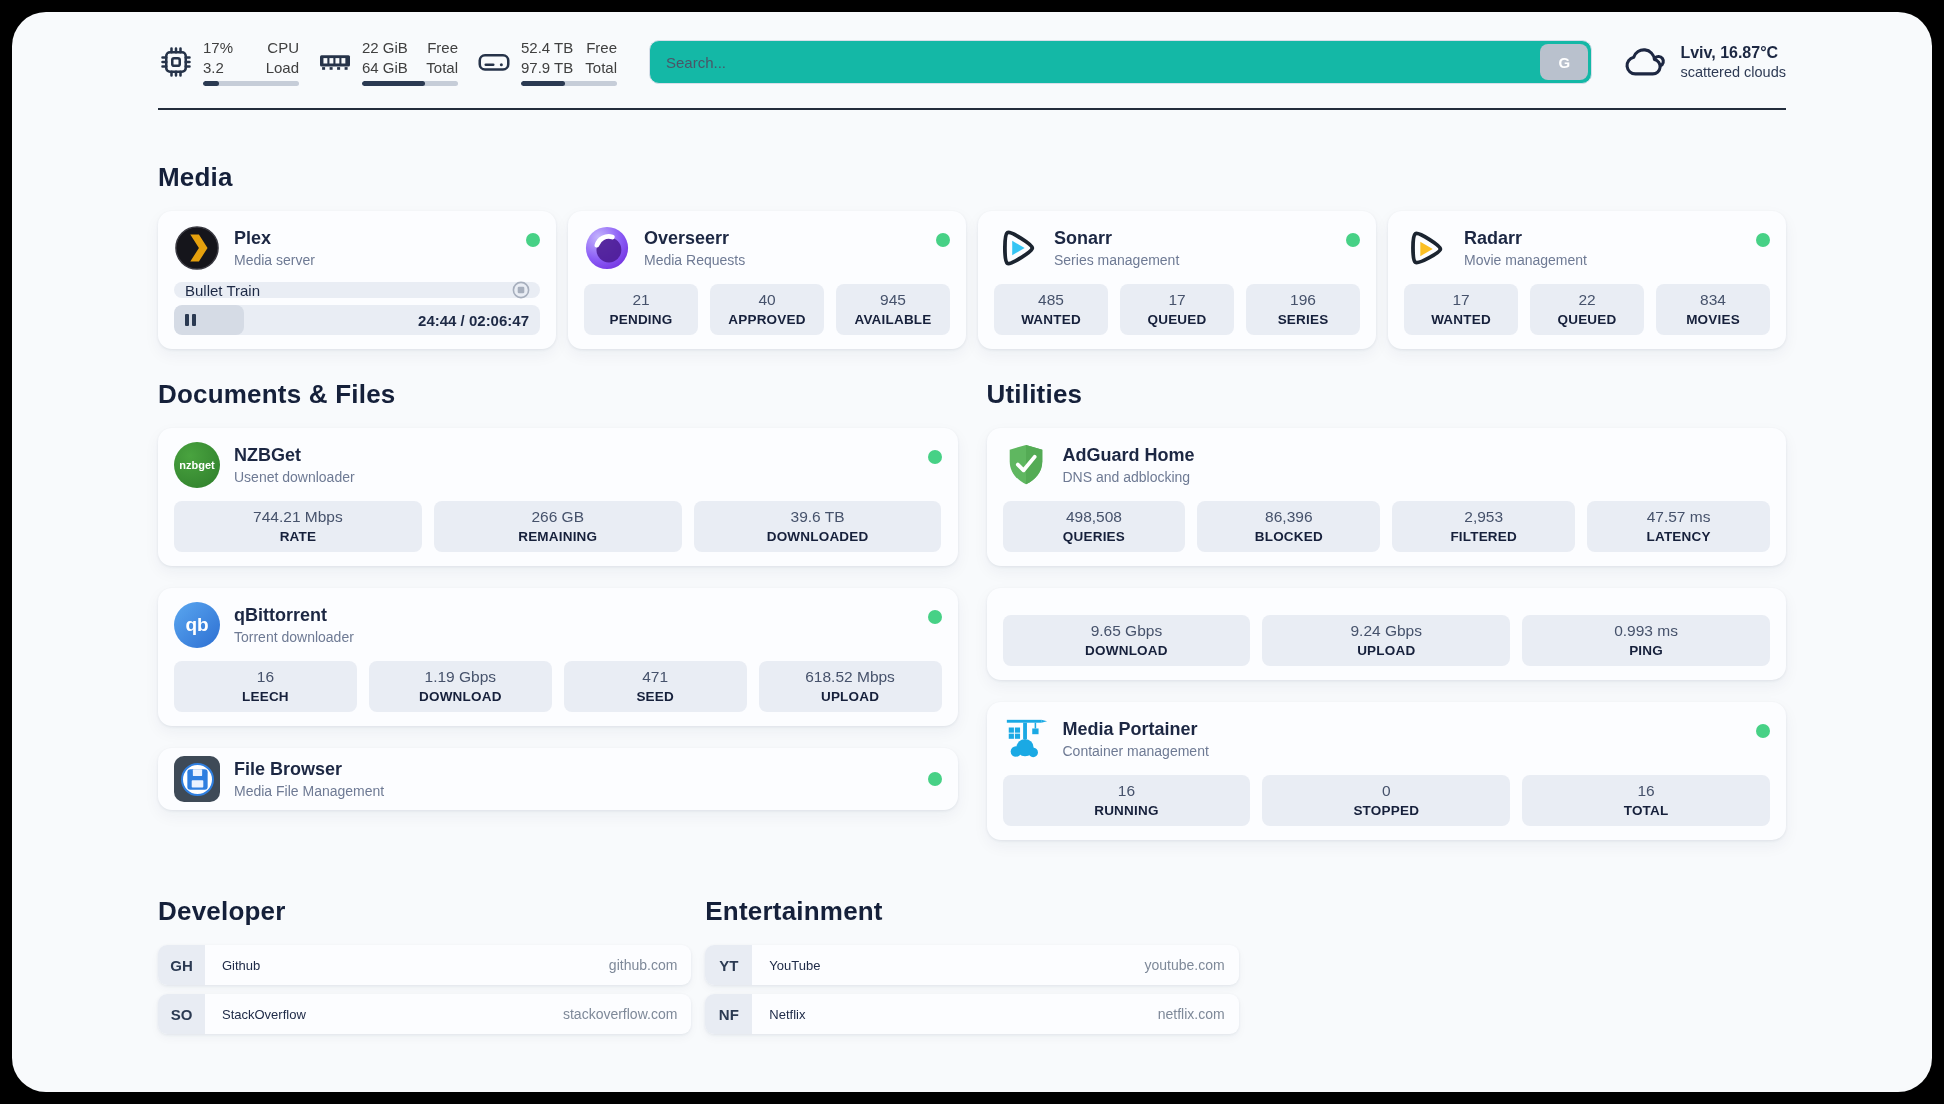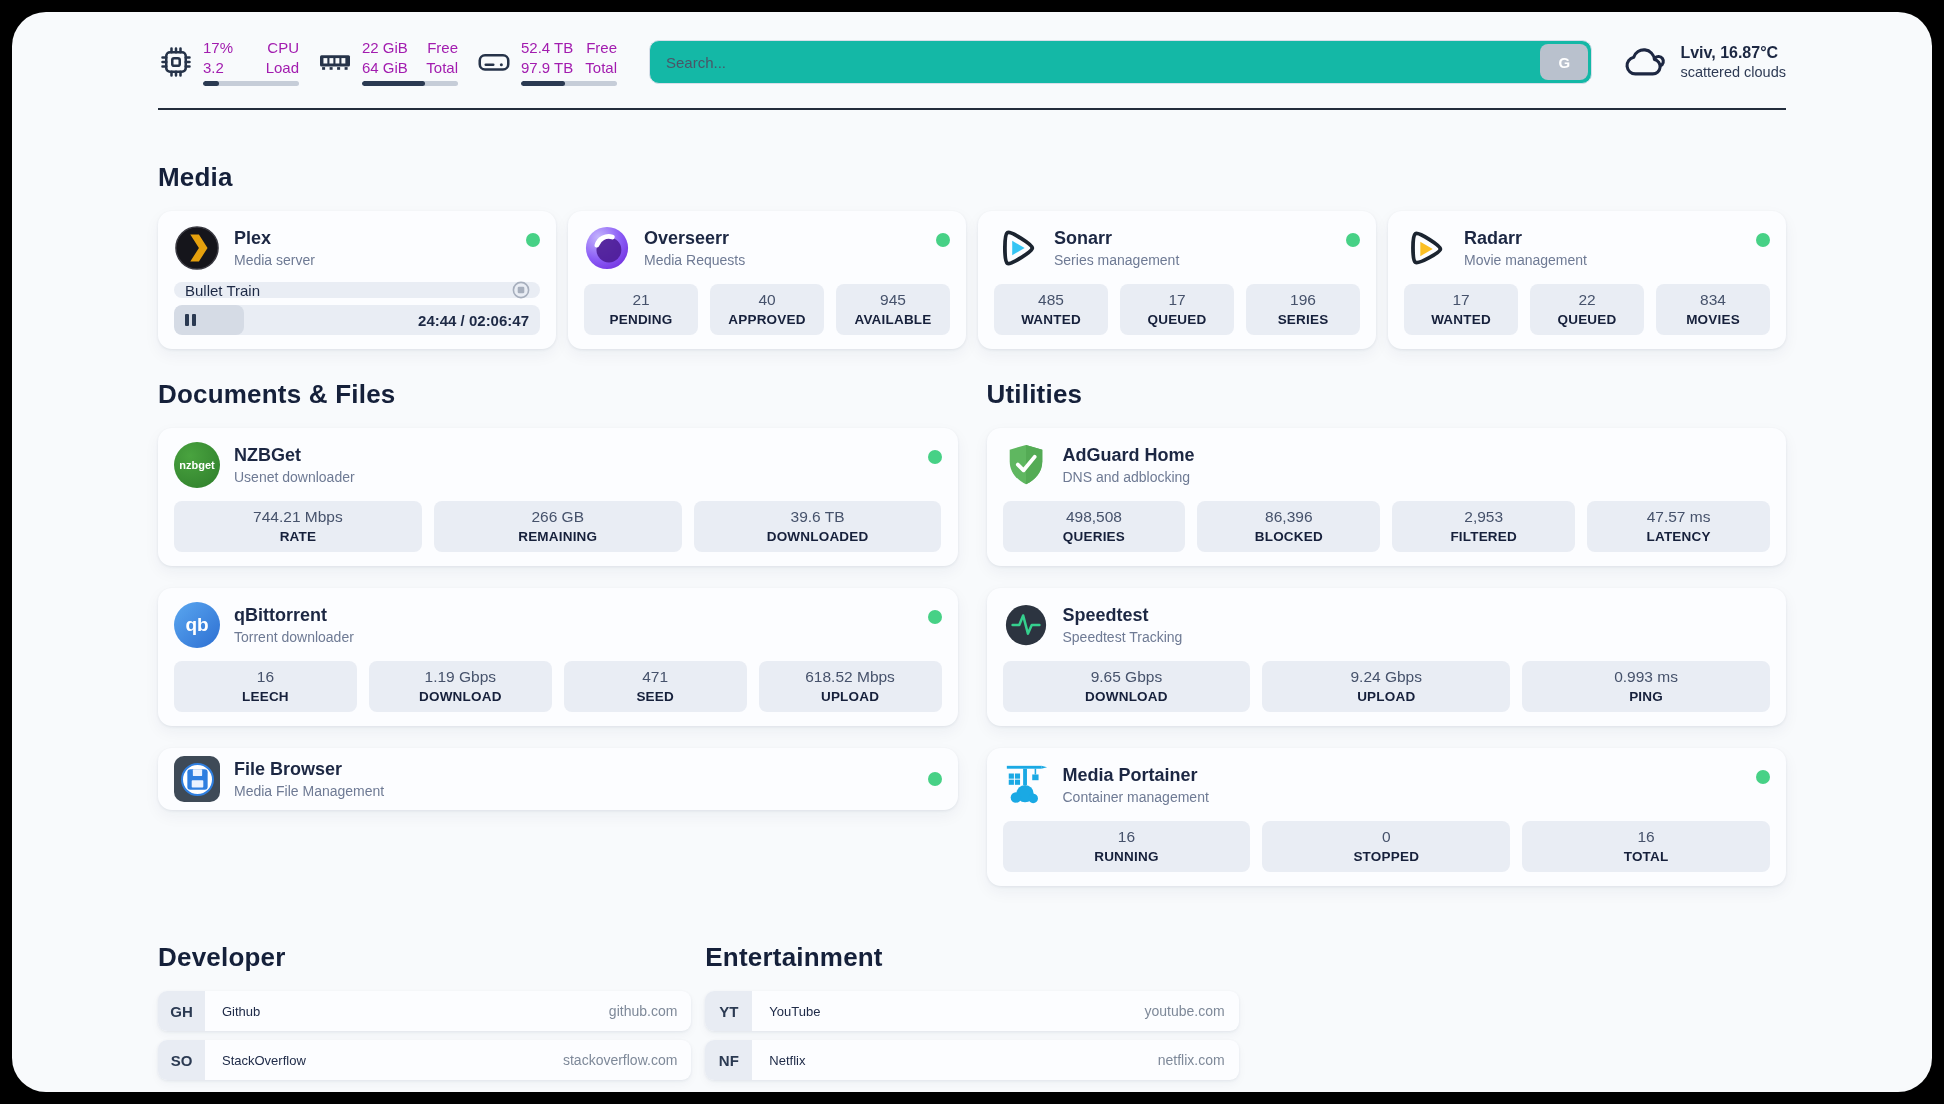--- a/index.html
+++ b/index.html
@@ -7,21 +7,21 @@
   .page { position:absolute; inset:12px; background:#f8fafc; border-radius:34px; overflow:hidden; }
   .container { padding:0 146px; }
 
   
   .topbar { display:flex; align-items:center; gap:32px; margin-top:26px; }
   .monitors { display:flex; gap:18px; flex:0 0 auto; }
   .monitor { display:flex; align-items:center; gap:9px; }
   .mon-icon { width:36px; height:36px; flex:0 0 auto; }
   .mon-body { display:flex; flex-direction:column; }
   .mon-grid { display:grid; grid-template-columns:auto auto; column-gap:8px; min-width:96px;
-              font-size:15px; color:#a21caf; line-height:1.3; }
+              font-size:15px; color:#404040; line-height:1.3; }
   .mon-grid .lbl { justify-self:end; }
   .mon-bar { margin-top:4px; height:5px; border-radius:3px; background:#c6cdd8; overflow:hidden; }
   .mon-fill { height:100%; background:#2b3a52; border-radius:3px; }
 
   .searchbox { flex:1; position:relative; }
   .searchbox input { width:100%; height:44px; background:#14b8a6; border:1px solid #d8dee9; border-radius:10px;
                      padding:0 64px 0 16px; font-size:15px; color:#242e47; font-family:Liberation Sans, sans-serif; outline:none; }
   .searchbox input::placeholder { color:#4b5568; }
   .g-btn { position:absolute; right:4px; top:4px; width:48px; height:36px; background:#b9c1cd; border:none;
            border-radius:8px; color:#fff; font-size:15px; font-weight:bold; display:flex; align-items:center;
@@ -441,32 +441,20 @@
                 <div class="tile-label">FILTERED</div>
               </div>
               <div class="tile">
                 <div class="tile-value">47.57 ms</div>
                 <div class="tile-label">LATENCY</div>
               </div>
             </div>
           </div>
 
           <div class="card">
-            <div class="card-head">
-              <span class="app-icon">
-                <svg viewBox="0 0 48 48">
-                  <circle cx="24" cy="24" r="21" fill="#2c3440"></circle>
-                  <polyline points="10,24 17,24 21,14 26,33 30,24 38,24" fill="none" stroke="#35d08e" stroke-width="2.6" stroke-linejoin="round" stroke-linecap="round"></polyline>
-                </svg>
-              </span>
-              <div class="app-titles">
-                <div class="app-title">Speedtest</div>
-                <div class="app-sub">Speedtest Tracking</div>
-              </div>
-            </div>
             <div class="tiles">
               <div class="tile">
                 <div class="tile-value">9.65 Gbps</div>
                 <div class="tile-label">DOWNLOAD</div>
               </div>
               <div class="tile">
                 <div class="tile-value">9.24 Gbps</div>
                 <div class="tile-label">UPLOAD</div>
               </div>
               <div class="tile">

